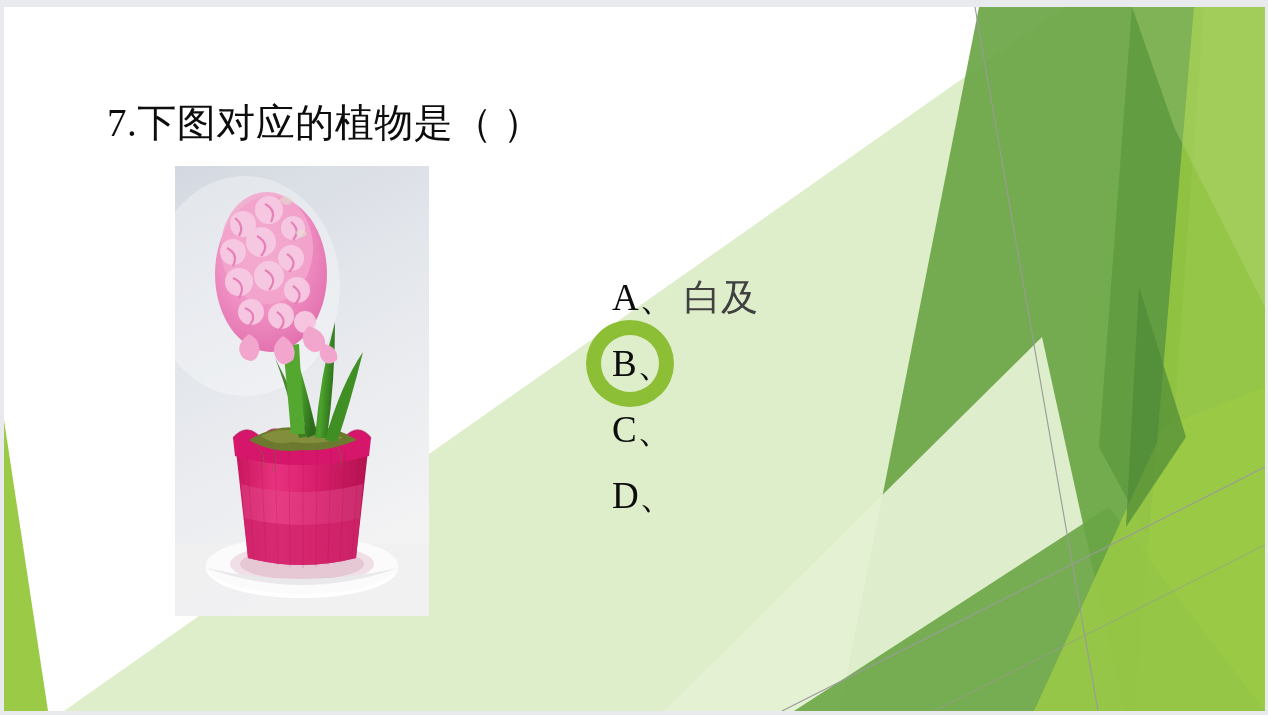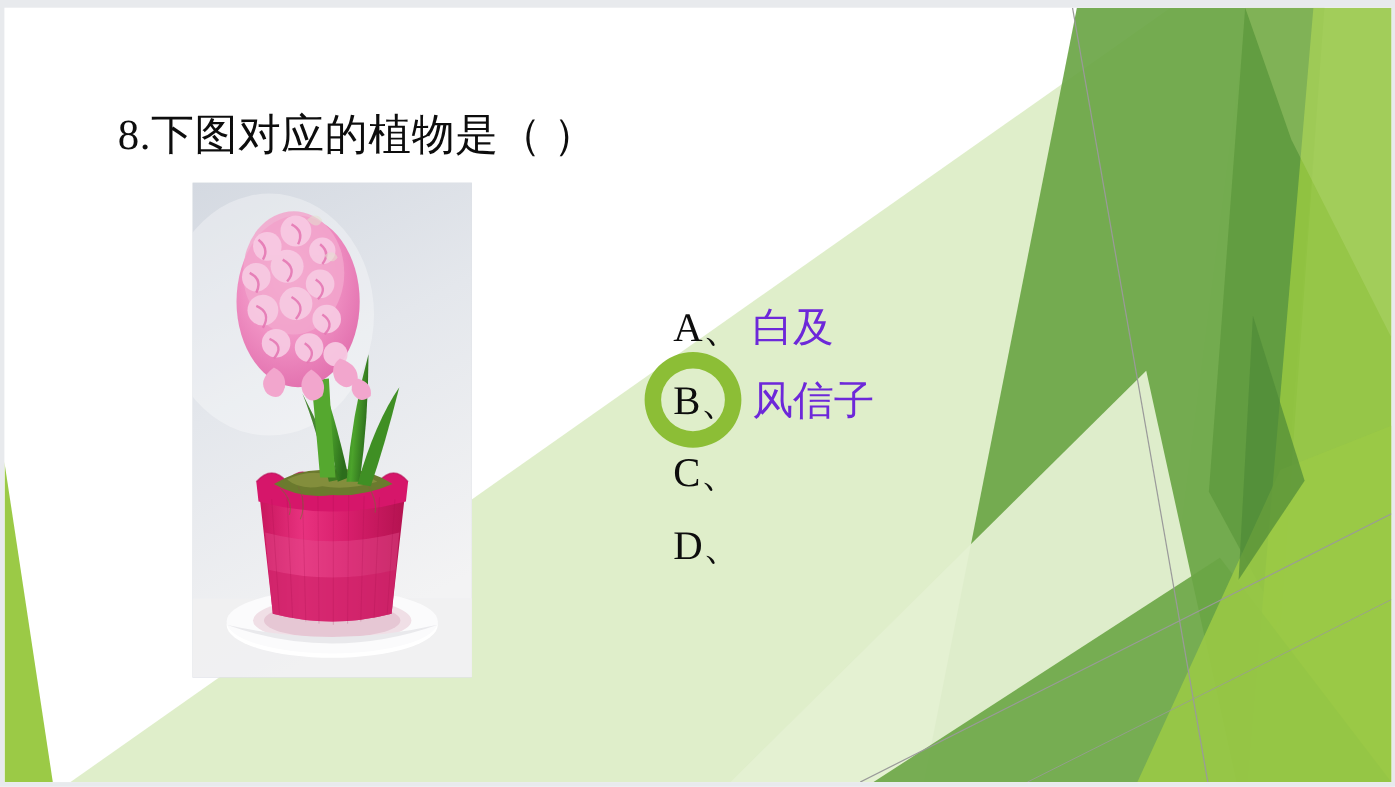--- a/index.html
+++ b/index.html
@@ -79,21 +79,21 @@
     font-family: "Liberation Serif", serif;
     font-size: 37px;
     color: #0d0d0d;
     position: relative;
     z-index: 2;
     min-width: 72px;
   }
   .option-text {
     font-family: "Liberation Serif", serif;
     font-size: 37px;
-    color: #6d28d9;
+    color: #404040;
     position: relative;
     z-index: 2;
   }
   
   #answer-ring {
     position: absolute;
     left: -26px;
     top: -11px;
     width: 88px;
     height: 87px;
@@ -131,21 +131,21 @@
 
       <polygon points="1135,280 1182,430 1122,520" fill="#4f8a38" opacity="0.7"></polygon>
 
       <polygon points="1128,0 1261,0 1261,300 1170,120" fill="#b9d97f" opacity="0.35"></polygon>
 
       <line x1="971" y1="0" x2="1094" y2="704" stroke="#9a9a9a" stroke-width="1.1"></line>
       <line x1="778" y1="704" x2="1261" y2="460" stroke="#9a9a9a" stroke-width="1.1"></line>
       <line x1="930" y1="704" x2="1261" y2="538" stroke="#9a9a9a" stroke-width="0.9" opacity="0.8"></line>
     </svg>
 
-    <div id="question-title">8.下图对应的植物是（ ）</div>
+    <div id="question-title">7.下图对应的植物是（ ）</div>
 
     <div id="plant-photo">
       <svg width="254" height="450" viewBox="0 0 254 450">
         <defs>
           <linearGradient id="bgGrad" x1="0" y1="0" x2="0.3" y2="1">
             <stop offset="0%" stop-color="#d4d9e1"></stop>
             <stop offset="45%" stop-color="#e4e7ec"></stop>
             <stop offset="100%" stop-color="#f3f3f4"></stop>
           </linearGradient>
           <radialGradient id="blossomGrad" cx="0.42" cy="0.35" r="0.72">
@@ -258,21 +258,20 @@
     <div id="options">
 
       <div class="option-row">
         <span class="option-letter">A、</span>
         <span class="option-text">白及</span>
       </div>
 
       <div class="option-row">
         <span id="answer-ring" style="border-color: rgb(140, 190, 54);"></span>
         <span class="option-letter">B、</span>
-        <span class="option-text">风信子</span>
       </div>
 
       <div class="option-row">
         <span class="option-letter">C、</span>
       </div>
 
       <div class="option-row">
         <span class="option-letter">D、</span>
       </div>
 

